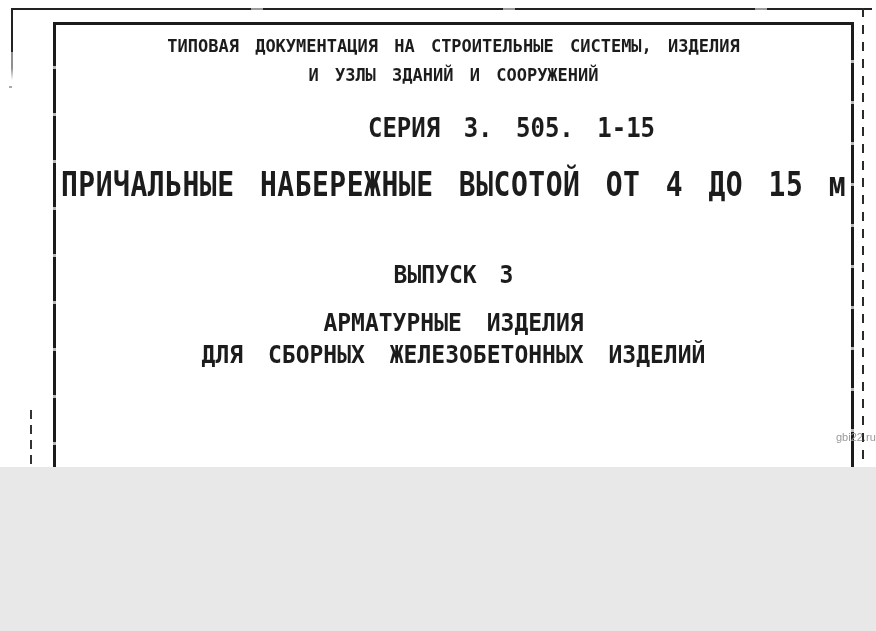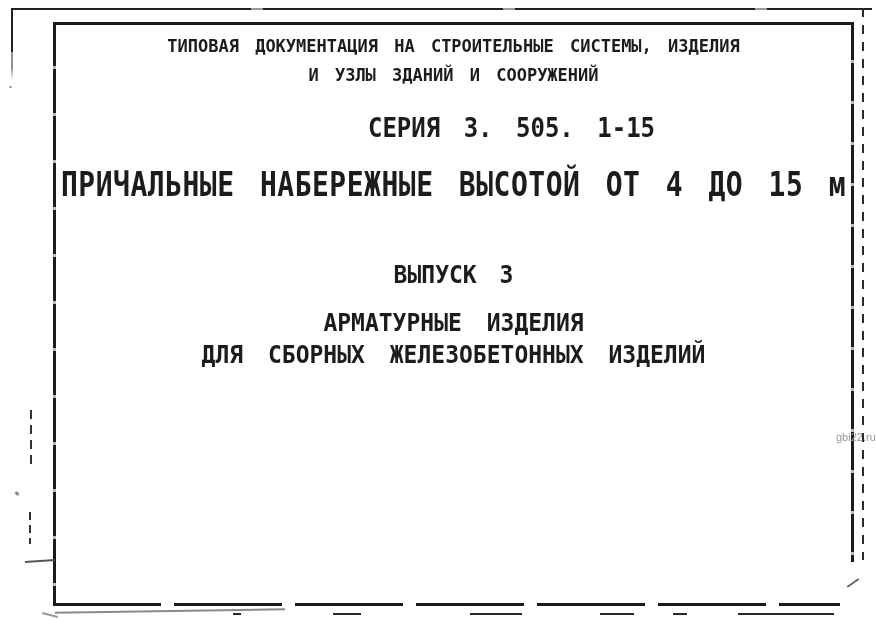--- a/index.html
+++ b/index.html
@@ -3,21 +3,21 @@
 <meta charset="utf-8">
 <style>
   html, body {
     margin: 0;
     padding: 0;
     background: #e8e8e8;
   }
   .page {
     position: relative;
     width: 876px;
-    height: 631px;
+    height: 467px;
     background: #ffffff;
     overflow: hidden;
     font-family: "DejaVu Sans Mono", monospace;
     color: #1c1c1c;
   }
 
   
   .outer-top {
     position: absolute; left: 11px; top: 8px; width: 861px; height: 2px;
     background: repeating-linear-gradient(90deg, #222 0 240px, rgba(34,34,34,.45) 240px 252px);

